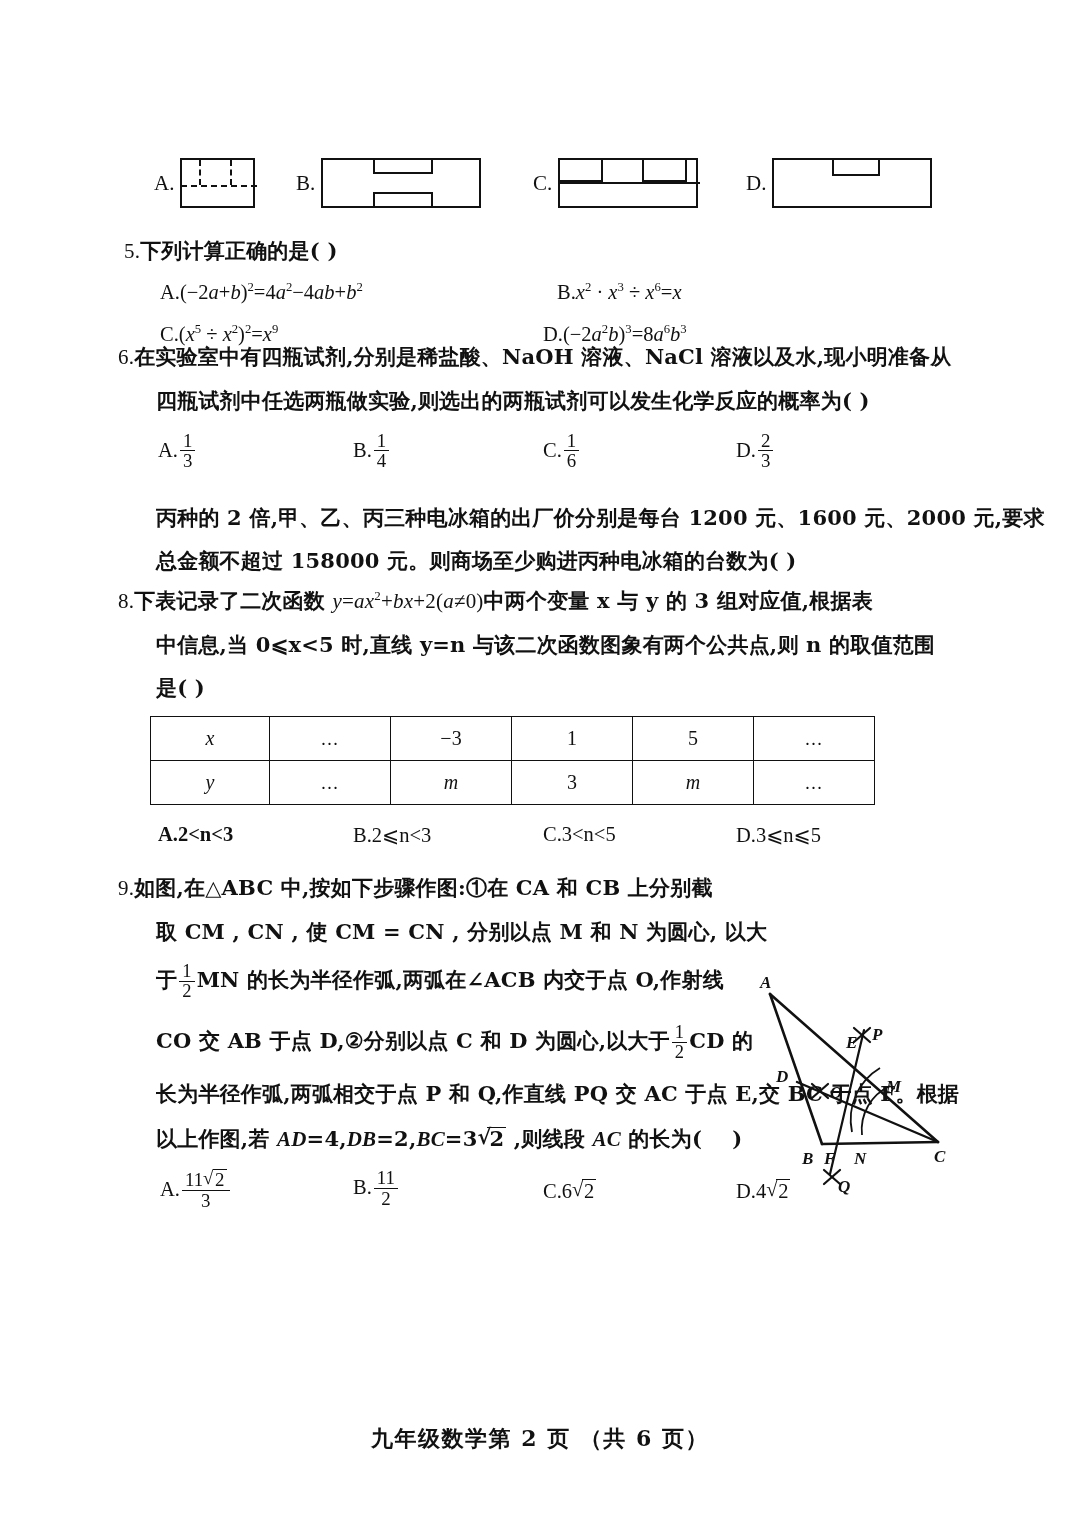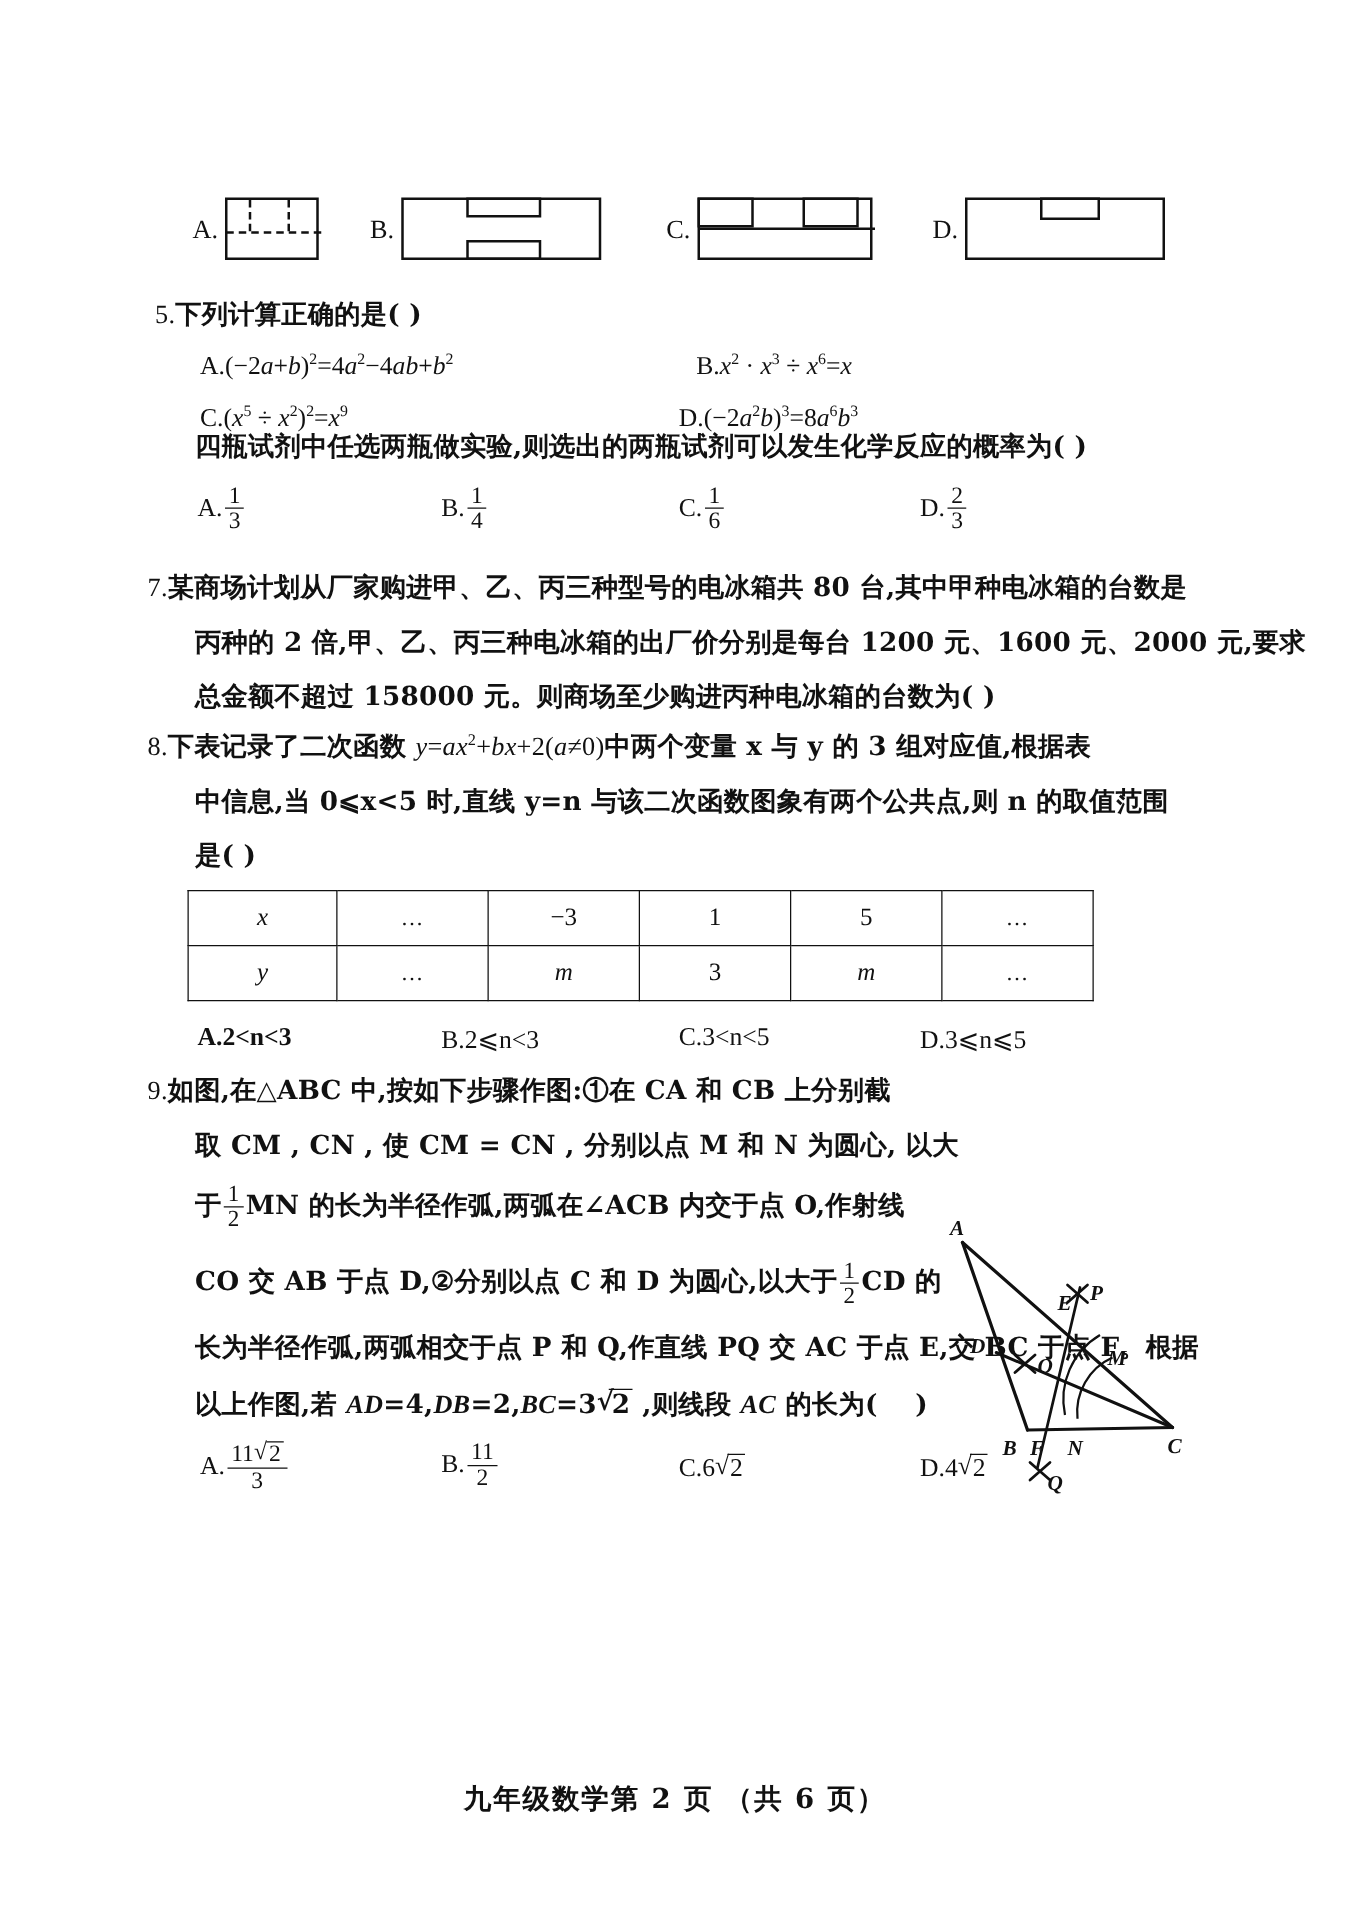--- a/index.html
+++ b/index.html
@@ -191,40 +191,40 @@
         <span class="lbl">B.</span><span class="mi">x</span><sup class="en">2</sup><span class="mn"> · </span><span class="mi">x</span><sup class="en">3</sup><span class="mn"> ÷ </span><span class="mi">x</span><sup class="en">6</sup><span class="mn">=</span><span class="mi">x</span>
       </div>
       <div class="opt" style="left:42px; top:42px;">
         <span class="lbl">C.</span><span class="mn">(</span><span class="mi">x</span><sup class="en">5</sup><span class="mn"> ÷ </span><span class="mi">x</span><sup class="en">2</sup><span class="mn">)</span><sup class="en">2</sup><span class="mn">=</span><span class="mi">x</span><sup class="en">9</sup>
       </div>
       <div class="opt" style="left:425px; top:42px;">
         <span class="lbl">D.</span><span class="mn">(−2</span><span class="mi">a</span><sup class="en">2</sup><span class="mi">b</span><span class="mn">)</span><sup class="en">3</sup><span class="mn">=8</span><span class="mi">a</span><sup class="en">6</sup><span class="mi">b</span><sup class="en">3</sup>
       </div>
     </div>
 
+    <div class="qline" style="margin-top:22px; margin-left:0;">
+      <span class="lbl">6.</span><span class="cn">在实验室中有四瓶试剂,分别是稀盐酸、NaOH 溶液、NaCl 溶液以及水,现小明准备从</span>
+    </div>
     <div class="qline cn" style="margin-top:22px; margin-left:38px;">四瓶试剂中任选两瓶做实验,则选出的两瓶试剂可以发生化学反应的概率为(      )</div>
 
     <div class="optrow" style="height:58px; margin-top:16px;">
       <div class="opt" style="left:40px; top:4px;">
         <span class="lbl">A.</span><span class="frac"><span class="num">1</span><span class="den">3</span></span>
       </div>
       <div class="opt" style="left:235px; top:4px;">
         <span class="lbl">B.</span><span class="frac"><span class="num">1</span><span class="den">4</span></span>
       </div>
       <div class="opt" style="left:425px; top:4px;">
         <span class="lbl">C.</span><span class="frac"><span class="num">1</span><span class="den">6</span></span>
       </div>
       <div class="opt" style="left:618px; top:4px;">
         <span class="lbl">D.</span><span class="frac"><span class="num">2</span><span class="den">3</span></span>
       </div>
     </div>
 
-    <div class="qline" style="margin-top:18px;">
-      <span class="lbl">7.</span><span class="cn">某商场计划从厂家购进甲、乙、丙三种型号的电冰箱共 80 台,其中甲种电冰箱的台数是</span>
-    </div>
     <div class="qline cn" style="margin-top:22px; margin-left:38px;">丙种的 2 倍,甲、乙、丙三种电冰箱的出厂价分别是每台 1200 元、1600 元、2000 元,要求</div>
     <div class="qline cn" style="margin-top:22px; margin-left:38px;">总金额不超过 158000 元。则商场至少购进丙种电冰箱的台数为(      )</div>
 
 
     <div class="qline" style="margin-top:18px;">
       <span class="lbl">8.</span><span class="cn">下表记录了二次函数 </span><span class="mn"><span class="mi">y</span>=<span class="mi">ax</span><sup class="en">2</sup>+<span class="mi">bx</span>+2(<span class="mi">a</span>≠0)</span><span class="cn">中两个变量 x 与 y 的 3 组对应值,根据表</span>
     </div>
     <div class="qline cn" style="margin-top:22px; margin-left:38px;">中信息,当 0⩽x&lt;5 时,直线 y=n 与该二次函数图象有两个公共点,则 n 的取值范围</div>
     <div class="qline cn" style="margin-top:22px; margin-left:38px;">是(      )</div>
 
@@ -259,21 +259,21 @@
         <span>B.</span><span>2⩽n&lt;3</span>
       </div>
       <div class="opt lbl" style="left:425px; top:0;">
         <span>C.</span><span>3&lt;n&lt;5</span>
       </div>
       <div class="opt lbl" style="left:618px; top:0;">
         <span>D.</span><span>3⩽n⩽5</span>
       </div>
     </div>
 
-    <div class="qline" style="margin-top:8px;">
+    <div class="qline" style="margin-top:20px;">
       <span class="lbl">9.</span><span class="cn">如图,在△ABC 中,按如下步骤作图:①在 CA 和 CB 上分别截</span>
     </div>
     <div class="qline cn" style="margin-top:22px; margin-left:38px;">取 CM , CN , 使 CM = CN , 分别以点 M 和 N 为圆心, 以大</div>
     <div class="qline" style="margin-top:20px; margin-left:38px;">
       <span class="cn">于</span><span class="frac" style="font-size:0.88em;"><span class="num">1</span><span class="den">2</span></span><span class="cn">MN 的长为半径作弧,两弧在∠ACB 内交于点 O,作射线</span>
     </div>
     <div class="qline" style="margin-top:22px; margin-left:38px;">
       <span class="cn">CO 交 AB 于点 D,②分别以点 C 和 D 为圆心,以大于</span><span class="frac" style="font-size:0.88em;"><span class="num">1</span><span class="den">2</span></span><span class="cn">CD 的</span>
     </div>
     <div class="qline cn" style="margin-top:22px; margin-left:38px;">长为半径作弧,两弧相交于点 P 和 Q,作直线 PQ 交 AC 于点 E,交 BC 于点 F。根据</div>

